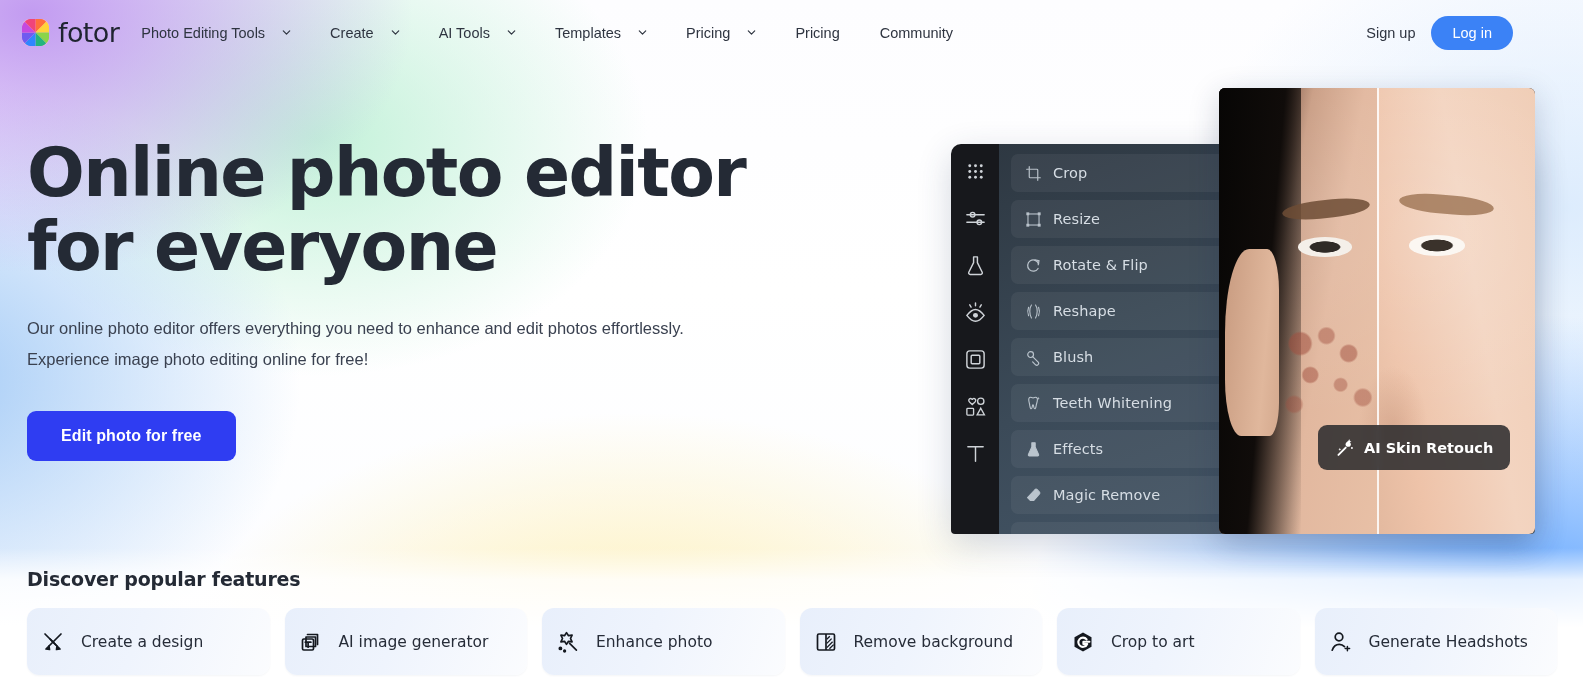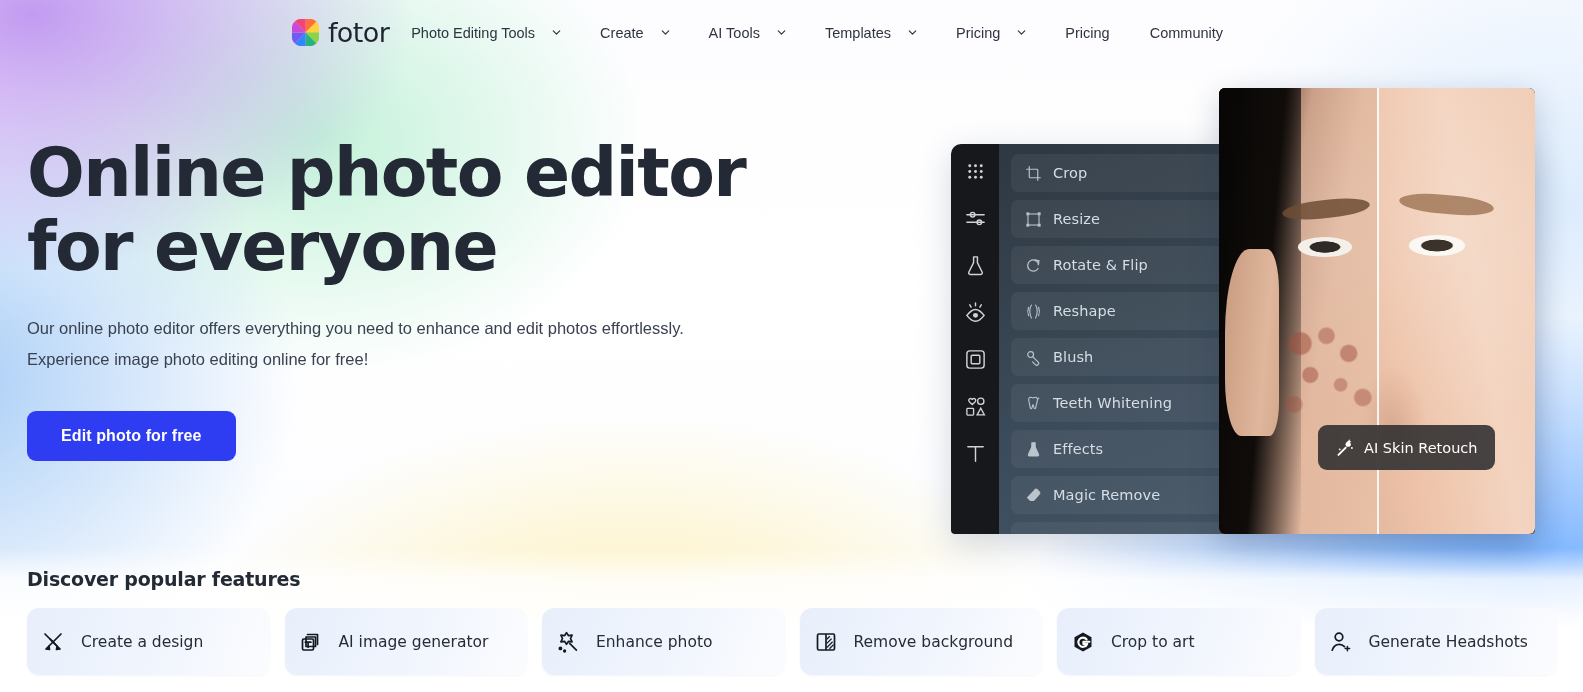--- a/index.html
+++ b/index.html
@@ -208,21 +208,21 @@
     position: absolute; z-index: 12;
     left: 1318px; top: 425px;
     height: 45px; padding: 0 17px;
     display: flex; align-items: center; gap: 10px;
     background: rgba(42,42,44,0.86);
     border-radius: 9px;
     backdrop-filter: blur(3px);
   }
   .badge-ico { width: 19px; height: 19px; }
   .badge-ico svg { display: block; }
-  .badge-label { color: #ffffff; font-size: 14.5px; font-weight: 400;
+  .badge-label { color: #ffffff; font-size: 14.5px; font-weight: 700;
     font-family: "DejaVu Sans", sans-serif; white-space: nowrap; text-align: center; }
 
   
   .features { position: absolute; z-index: 15; left: 27px; top: 568px; width: 1530px; }
   .features h2 {
     font-size: 19px; font-weight: 700; color: #242a35;
     letter-spacing: -0.2px; margin-bottom: 18px;
     font-family: "DejaVu Sans", sans-serif;
   }
   .feat-row { display: flex; gap: 15px; }
@@ -307,20 +307,24 @@
         </span>
       </div>
       <div class="nav-item">
         <span>Pricing</span>
       </div>
       <div class="nav-item">
         <span>Community</span>
       </div>
     </nav>
 
+    <div class="nav-right">
+      <span class="signup">Sign up</span>
+      <button class="login-btn">Log in</button>
+    </div>
   </header>
 
   <section class="hero">
     <h1>Online photo editor for everyone</h1>
     <p>
       <span>Our online photo editor offers everything you need to enhance and edit photos effortlessly.</span><br>
       <span>Experience image photo editing online for free!</span>
     </p>
     <button class="cta">Edit photo for free</button>
   </section>

